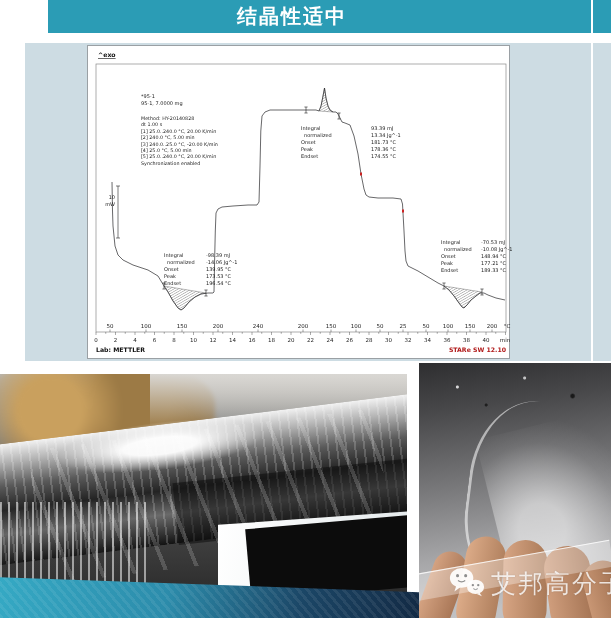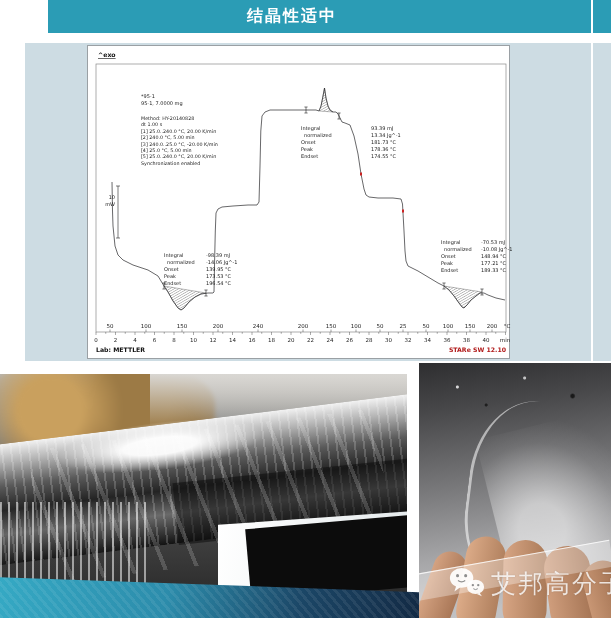--- a/index.html
+++ b/index.html
@@ -2,21 +2,21 @@
 <html><head>
 <meta charset="utf-8">
 <style>
   html,body{margin:0;padding:0;background:#ffffff;}
   .page{position:relative;width:611px;height:618px;background:#ffffff;overflow:hidden;
         font-family:"Liberation Sans", sans-serif;}
   
   .banner{position:absolute;left:48px;top:0;width:543px;height:33px;background:#2b9cb5;
           display:flex;align-items:center;justify-content:center;padding-right:55px;box-sizing:border-box;}
   .banner-strip{position:absolute;left:593px;top:0;width:18px;height:33px;background:#2b9cb5;}
-  .page-title{color:#ffffff;font-size:16px;font-weight:bold;letter-spacing:2px;}
+  .page-title{color:#ffffff;font-size:20px;font-weight:bold;letter-spacing:2px;}
   
   .panel{position:absolute;left:25px;top:43px;width:566px;height:318px;background:#cddce3;}
   .panel-strip{position:absolute;left:593px;top:43px;width:18px;height:318px;background:#cddce3;}
   .chart-box{position:absolute;left:87px;top:45px;width:421px;height:312px;background:#ffffff;
              border:1px solid #9aa0a4;box-sizing:content-box;}
   svg text{font-family:"DejaVu Sans", sans-serif;}
   
   .photo{position:absolute;overflow:hidden;}
   .photo-left{left:0;top:374px;width:407px;height:244px;
       background:linear-gradient(180deg,#b9b6b0 0%,#8e8e8c 18%,#4a4a4a 55%,#242424 100%);}

